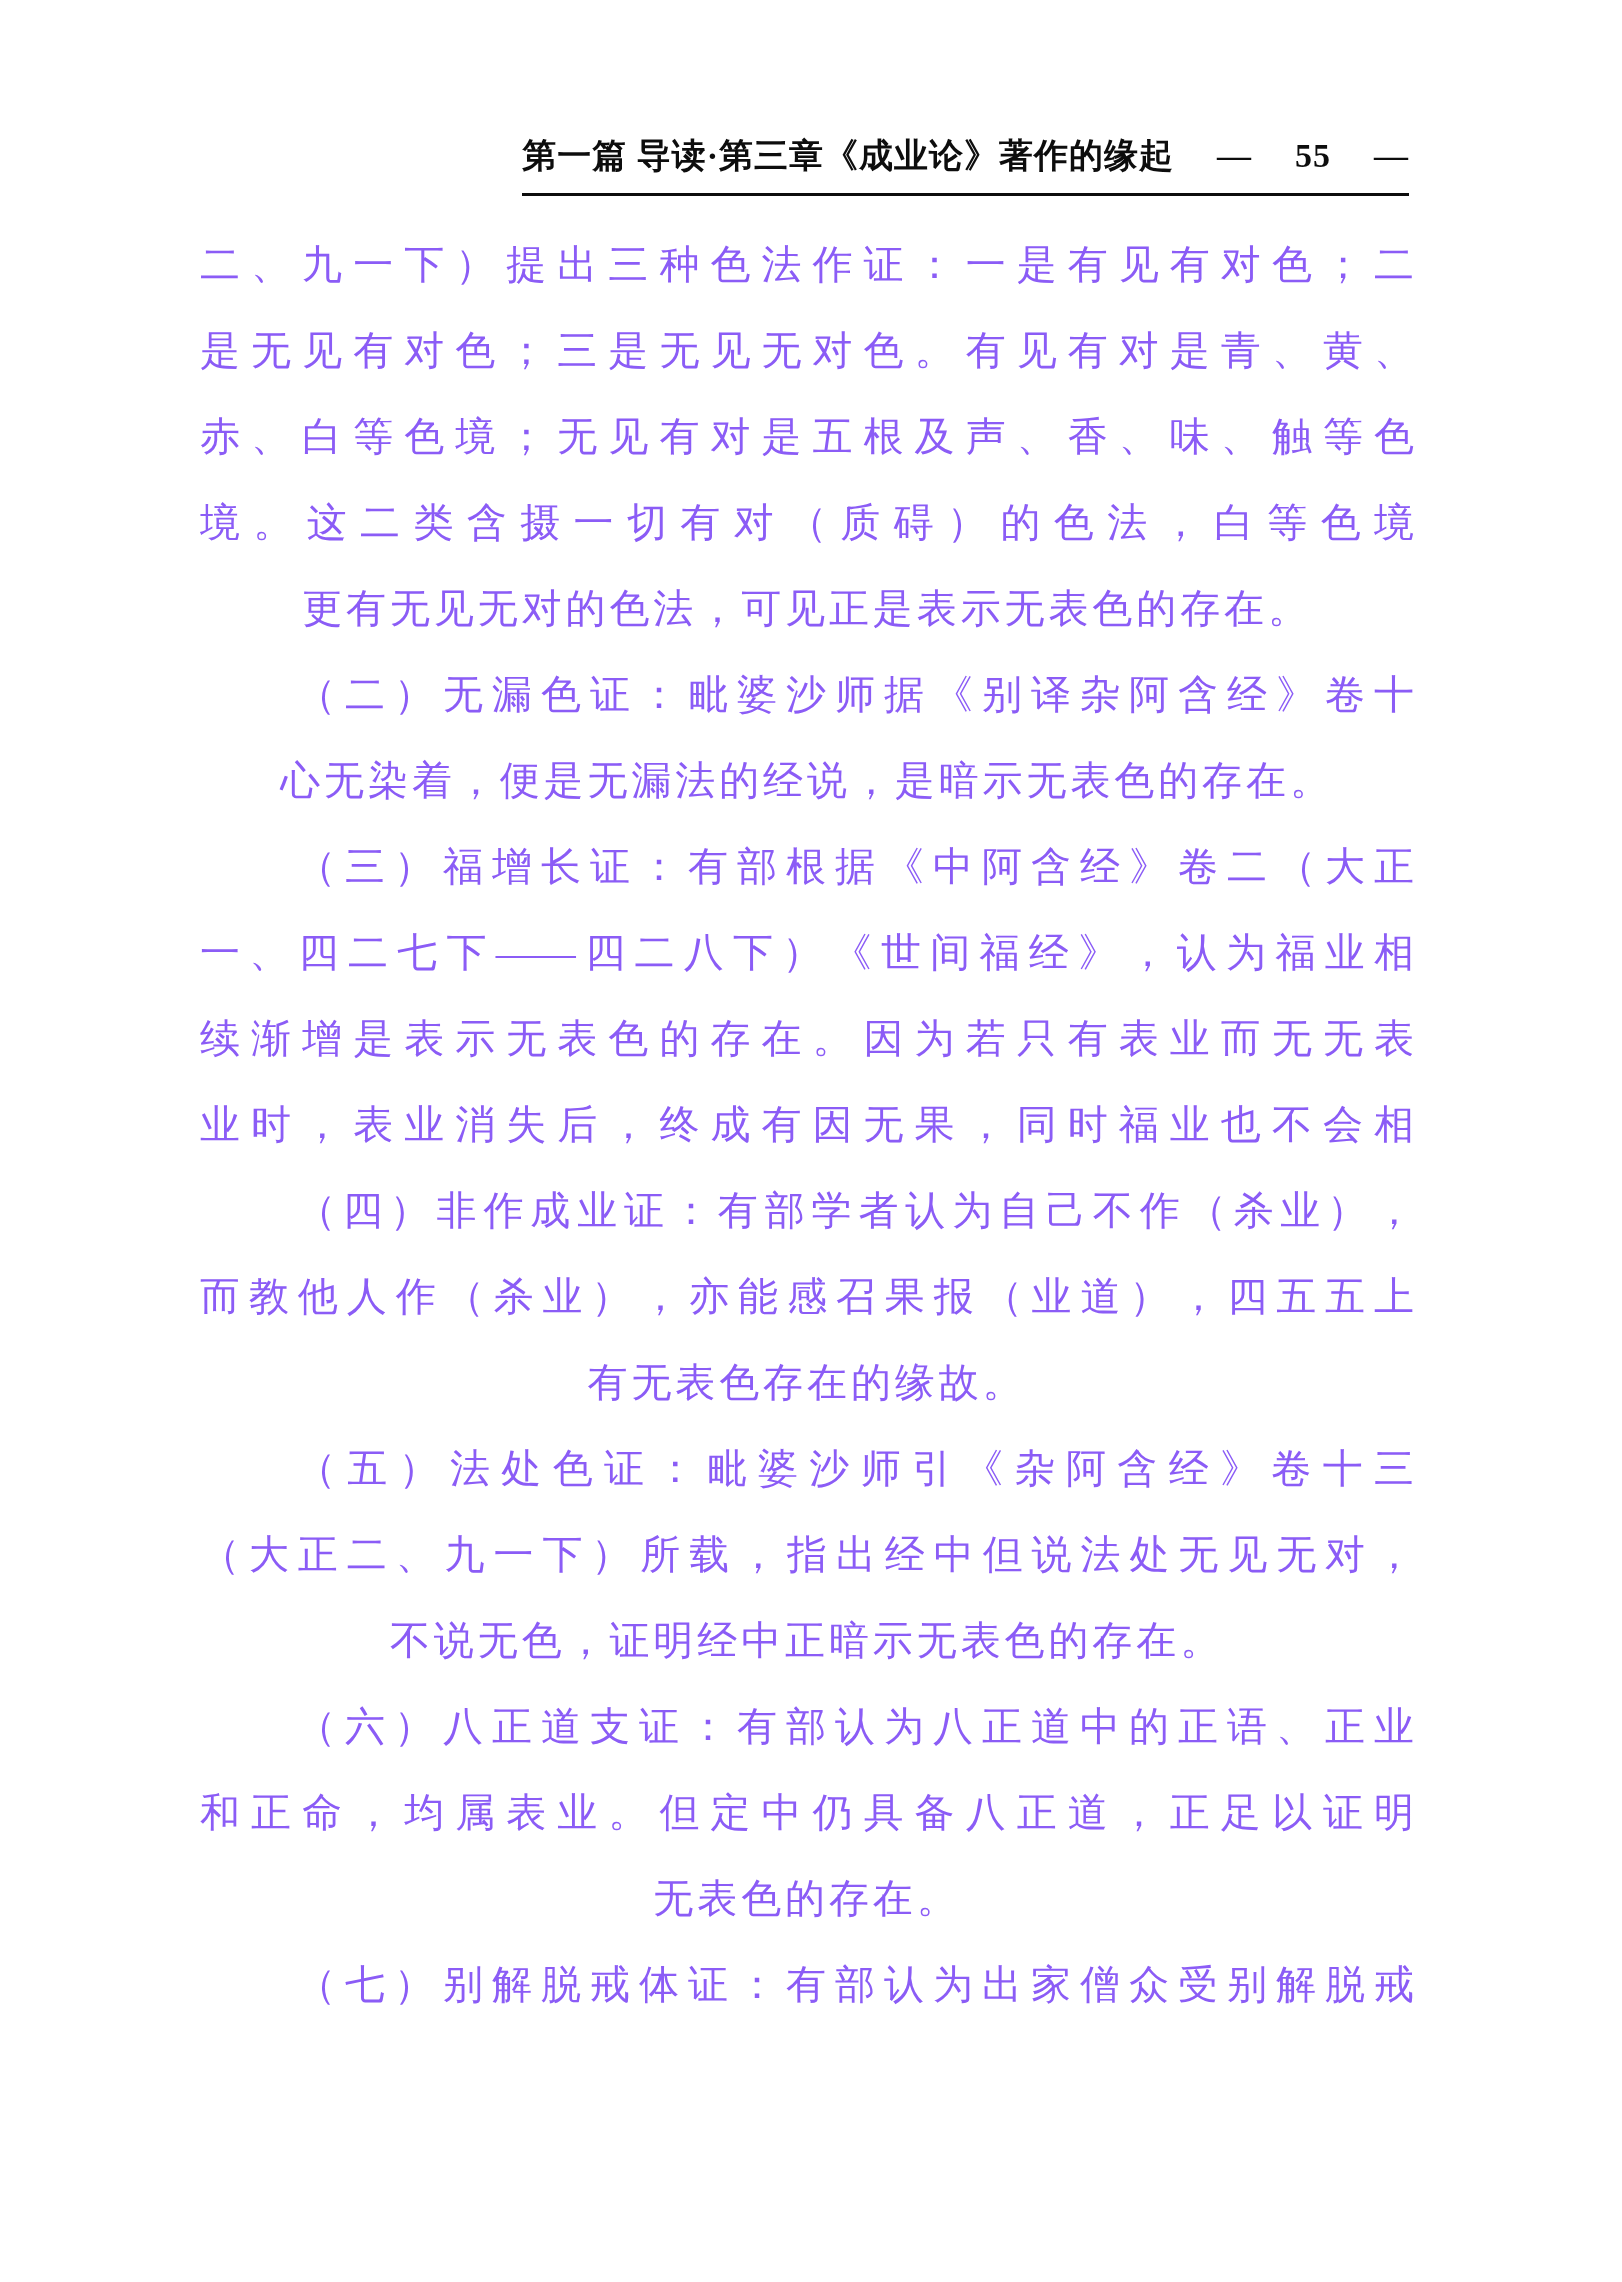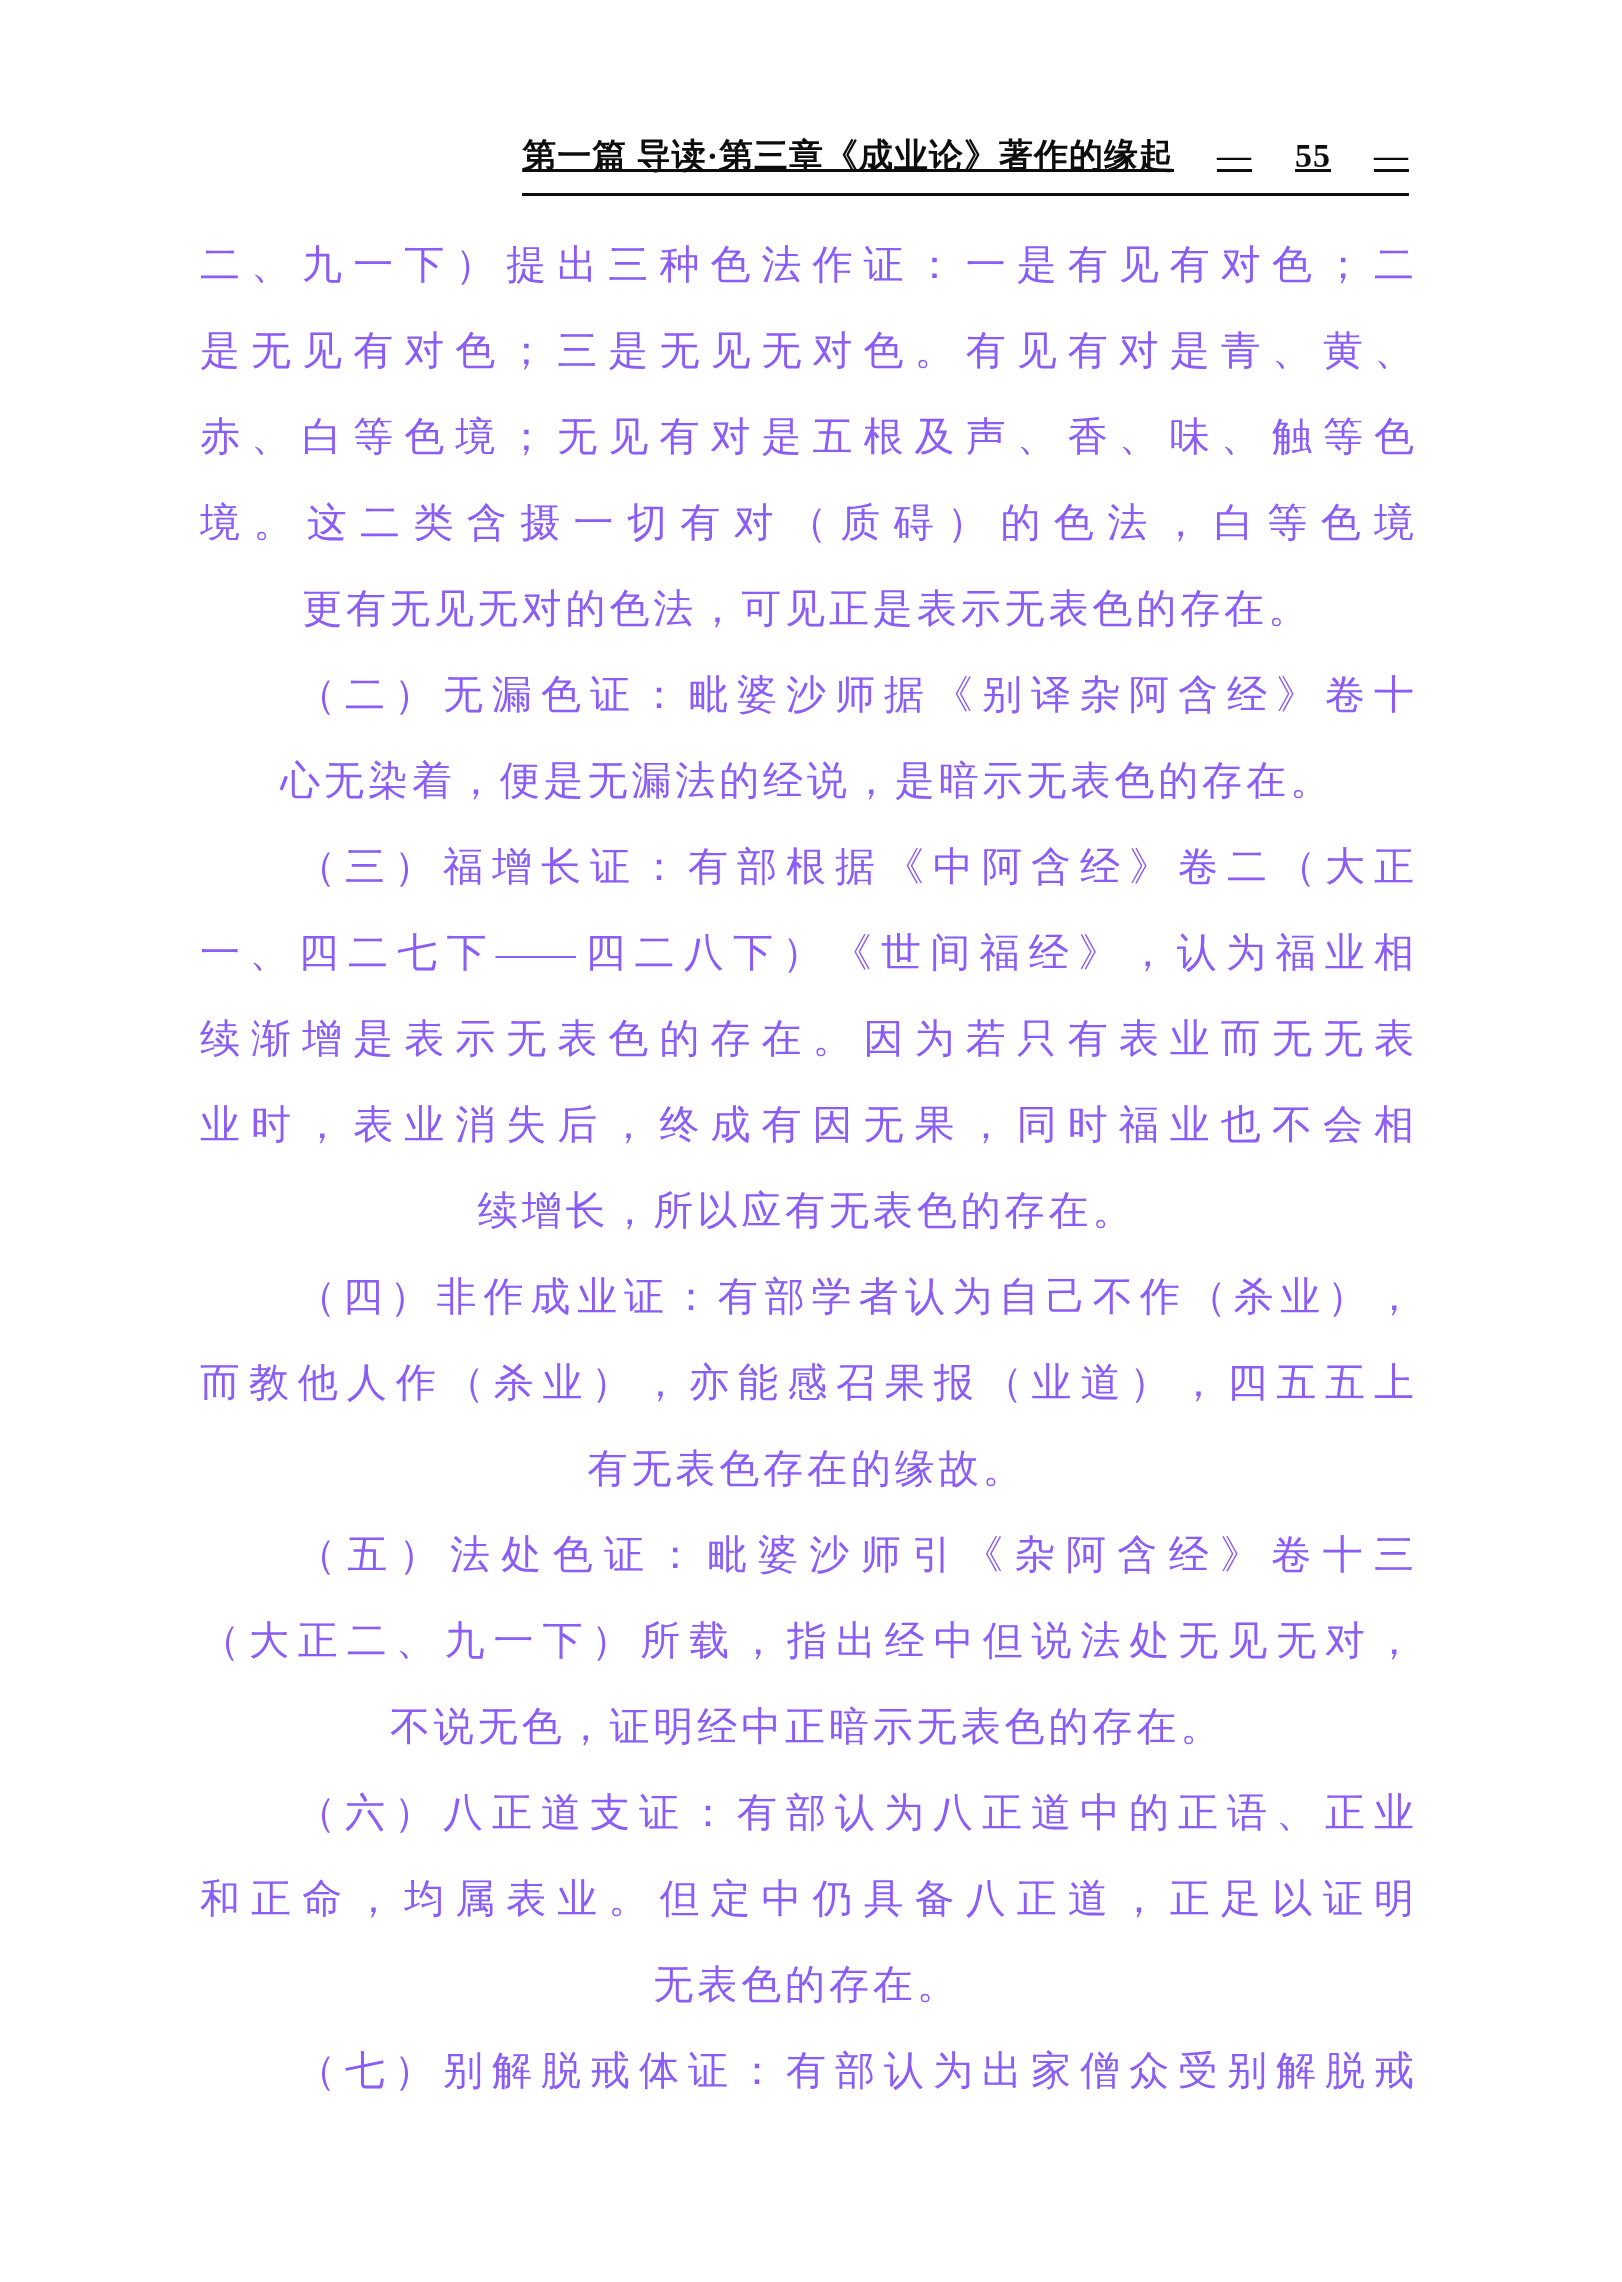--- a/index.html
+++ b/index.html
@@ -22,21 +22,20 @@
     display: inline-flex;
     align-items: baseline;
     gap: 43px;
     font-size: 34px;
     font-weight: bold;
     letter-spacing: 1px;
     color: #0d0d0d;
     padding-bottom: 13.7px;
     border-bottom: 3.9px solid #0d0d0d;
     white-space: nowrap;
-    text-decoration: underline;
   }
   .running-header .dash { font-weight: bold; }
   .body-text {
     position: absolute;
     left: 200px;
     top: 222px;
     width: 1214px;
   }
   .line {
     font-size: 40px;
@@ -75,21 +74,20 @@
       <div class="line justify">是无见有对色；三是无见无对色。有见有对是青、黄、</div>
       <div class="line justify">赤、白等色境；无见有对是五根及声、香、味、触等色</div>
       <div class="line justify">境。这二类含摄一切有对（质碍）的色法，白等色境</div>
       <div class="line short">更有无见无对的色法，可见正是表示无表色的存在。</div>
       <div class="line justify indent">（二）无漏色证：毗婆沙师据《别译杂阿含经》卷十</div>
       <div class="line short">心无染着，便是无漏法的经说，是暗示无表色的存在。</div>
       <div class="line justify indent">（三）福增长证：有部根据《中阿含经》卷二（大正</div>
       <div class="line justify">一、四二七下——四二八下）《世间福经》，认为福业相</div>
       <div class="line justify">续渐增是表示无表色的存在。因为若只有表业而无无表</div>
       <div class="line justify">业时，表业消失后，终成有因无果，同时福业也不会相</div>
-      <div class="line short">续增长，所以应有无表色的存在。</div>
       <div class="line justify indent">（四）非作成业证：有部学者认为自己不作（杀业），</div>
       <div class="line justify">而教他人作（杀业），亦能感召果报（业道），四五五上</div>
       <div class="line short">有无表色存在的缘故。</div>
       <div class="line justify indent">（五）法处色证：毗婆沙师引《杂阿含经》卷十三</div>
       <div class="line justify">（大正二、九一下）所载，指出经中但说法处无见无对，</div>
       <div class="line short">不说无色，证明经中正暗示无表色的存在。</div>
       <div class="line justify indent">（六）八正道支证：有部认为八正道中的正语、正业</div>
       <div class="line justify">和正命，均属表业。但定中仍具备八正道，正足以证明</div>
       <div class="line short">无表色的存在。</div>
       <div class="line justify indent">（七）别解脱戒体证：有部认为出家僧众受别解脱戒</div>

